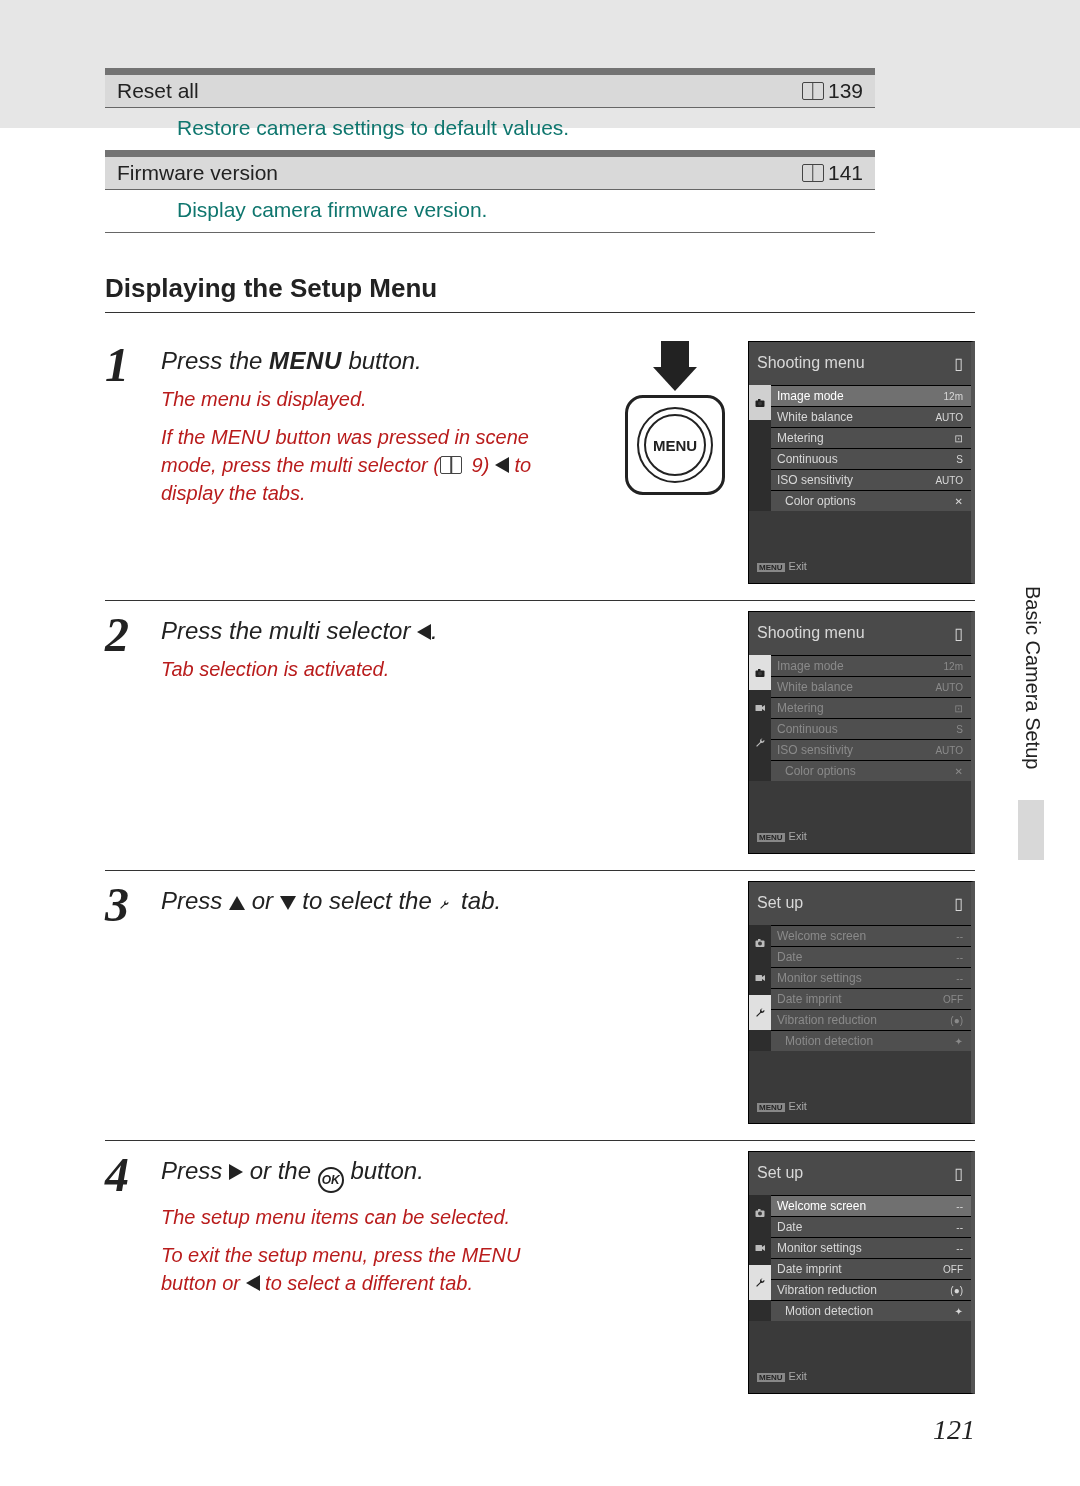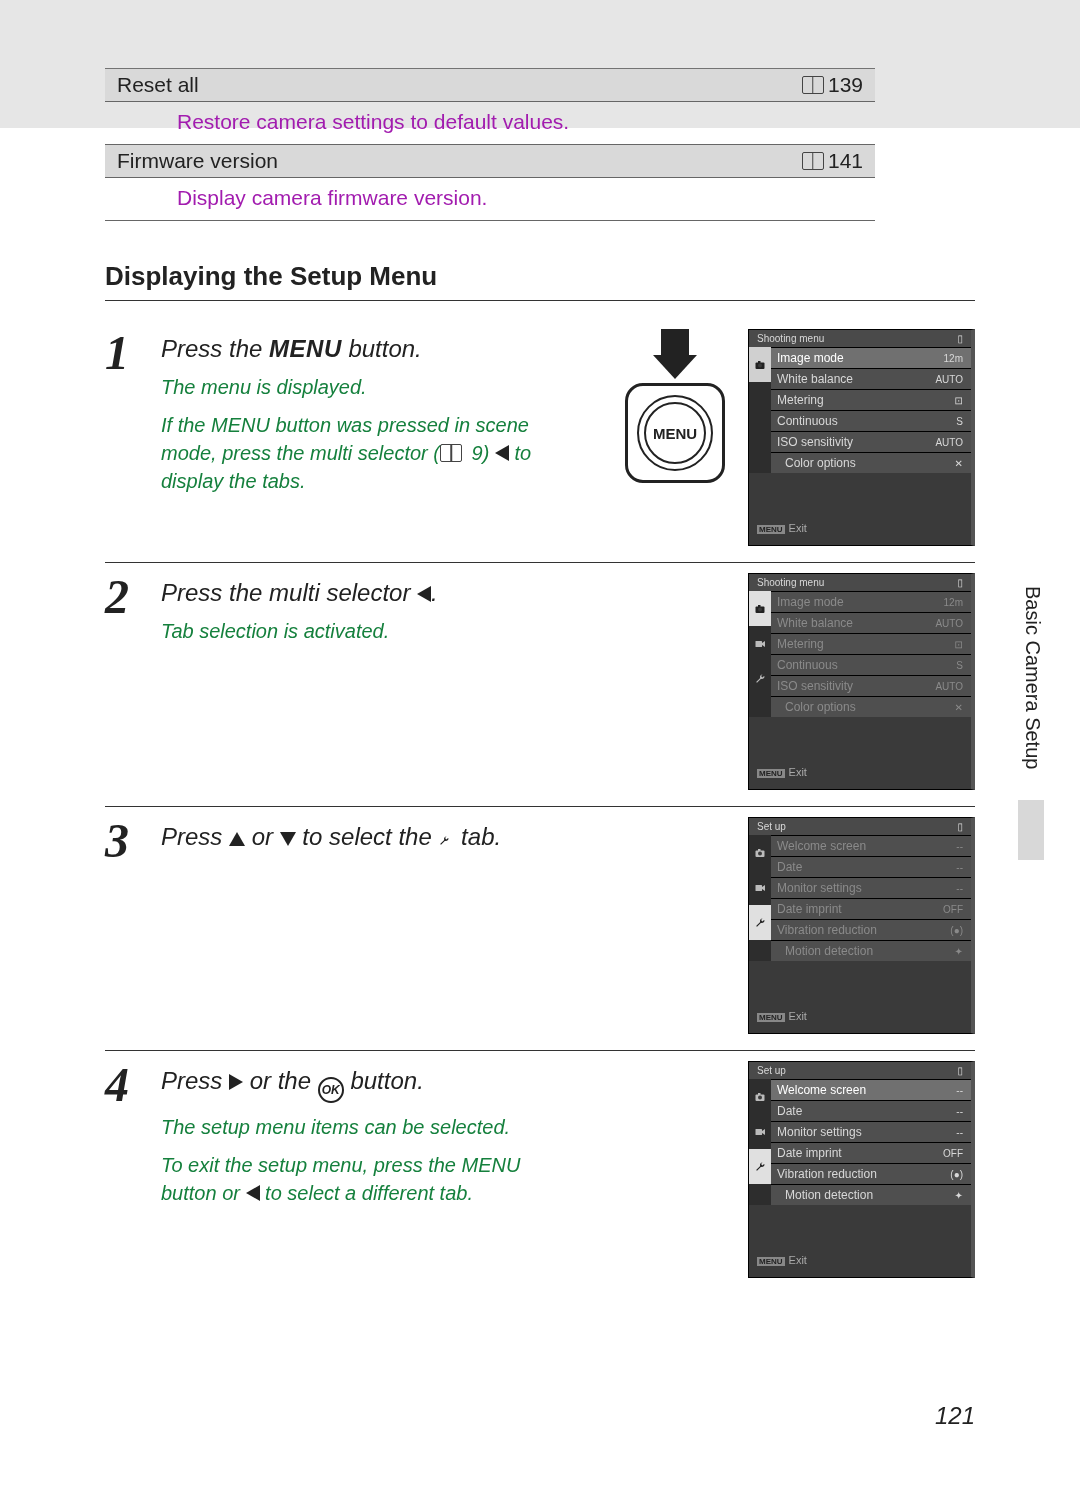--- a/index.html
+++ b/index.html
@@ -28,28 +28,28 @@
     font-size: 24px;
     margin-bottom: 40px;
   }
   .menu-table {
     border-collapse: collapse;
     width: 770px;
     font-size: 21px;
   }
   .menu-table .head-row td {
     background: #d9d9d9;
-    border-top: 1px solid #737373;
+    border-top: 7px solid #737373;
     border-bottom: 1px solid #666;
     padding: 4px 12px;
   }
   .menu-table .desc-row td {
     padding: 8px 12px 10px 72px;
     border-bottom: 1px solid #666;
-    color: #a21caf;
+    color: #0f766e;
   }
   .menu-table .right { text-align: right; white-space: nowrap; width: 120px;}
   .book-icon {
     display: inline-block;
     width: 20px; height: 16px;
     border: 1.5px solid #444;
     border-radius: 2px 2px 2px 2px;
     position: relative;
     vertical-align: -2px;
     margin-right: 4px;
@@ -82,21 +82,21 @@
   .step-body { flex: 1; font-style: italic; }
   .step-head {
     font-size: 24px;
     margin: 6px 0 10px 0;
   }
   .step-head .menu-word {
     font-family: "Arial Narrow", sans-serif;
     font-weight: bold;
     letter-spacing: 0.5px;
   }
-  .step-text { font-size: 20px; line-height: 1.4; color:#15803d; max-width: 400px;}
+  .step-text { font-size: 20px; line-height: 1.4; color:#b91c1c; max-width: 400px;}
   .step-text p { margin: 2px 0 10px 0;}
   .tri { display:inline-block; vertical-align:-1px;}
   .tri-left { width:0; height:0; border-top:8px solid transparent; border-bottom:8px solid transparent; border-right:14px solid #222; }
   .tri-right { width:0; height:0; border-top:8px solid transparent; border-bottom:8px solid transparent; border-left:14px solid #222; }
   .tri-up { width:0; height:0; border-left:8px solid transparent; border-right:8px solid transparent; border-bottom:14px solid #222; }
   .tri-down { width:0; height:0; border-left:8px solid transparent; border-right:8px solid transparent; border-top:14px solid #222; }
   .ok-btn{
     display:inline-block; width:22px; height:22px; border:2px solid #222; border-radius:50%;
     font-size:12px; font-weight:bold; text-align:center; line-height:22px; vertical-align:-5px;
   }
@@ -127,22 +127,22 @@
     color: #d8d8d8;
     font-size: 12px;
     font-family: Arial, sans-serif;
     border: 1px solid #000;
     border-right: 4px solid #555;
   }
   .lcd.dimmed .lcd-row:not(.exit-row) .lcd-label,
   .lcd.dimmed .lcd-row:not(.exit-row) .lcd-val { color:#8a8a8a; }
   .lcd-title {
     background: #4a4a4a;
-    padding: 3px 8px;
-    font-size: 10px;
+    padding: 12px 8px;
+    font-size: 16px;
     display:flex; justify-content:space-between;
   }
   .lcd-body { display:flex; }
   .lcd-tabs {
     display:flex; flex-direction:column; background:#2d2d2d;
     width: 22px;
   }
   .lcd-tab {
     height: 35px; display:flex; align-items:center; justify-content:center;
     color:#bbb;
@@ -181,25 +181,25 @@
   }
   .side-index {
     position:absolute;
     right: 36px;
     top: 800px;
     width: 26px; height: 60px;
     background: #d8d8d8;
   }
   .page-num {
     position:absolute;
-    bottom: 56px;
+    bottom: 40px;
     right: 105px;
-    font-size: 24px;
+    font-size: 28px;
     font-style: italic;
-    font-family: Liberation Sans, sans-serif;
+    font-family: Liberation Serif, serif;
   }
   .tiny-icon{ display:inline-block; width:12px; height:12px;}
 </style>
 </head>
 <body>
 
 <div class="top-band"></div>
 
 <div class="page">
 

